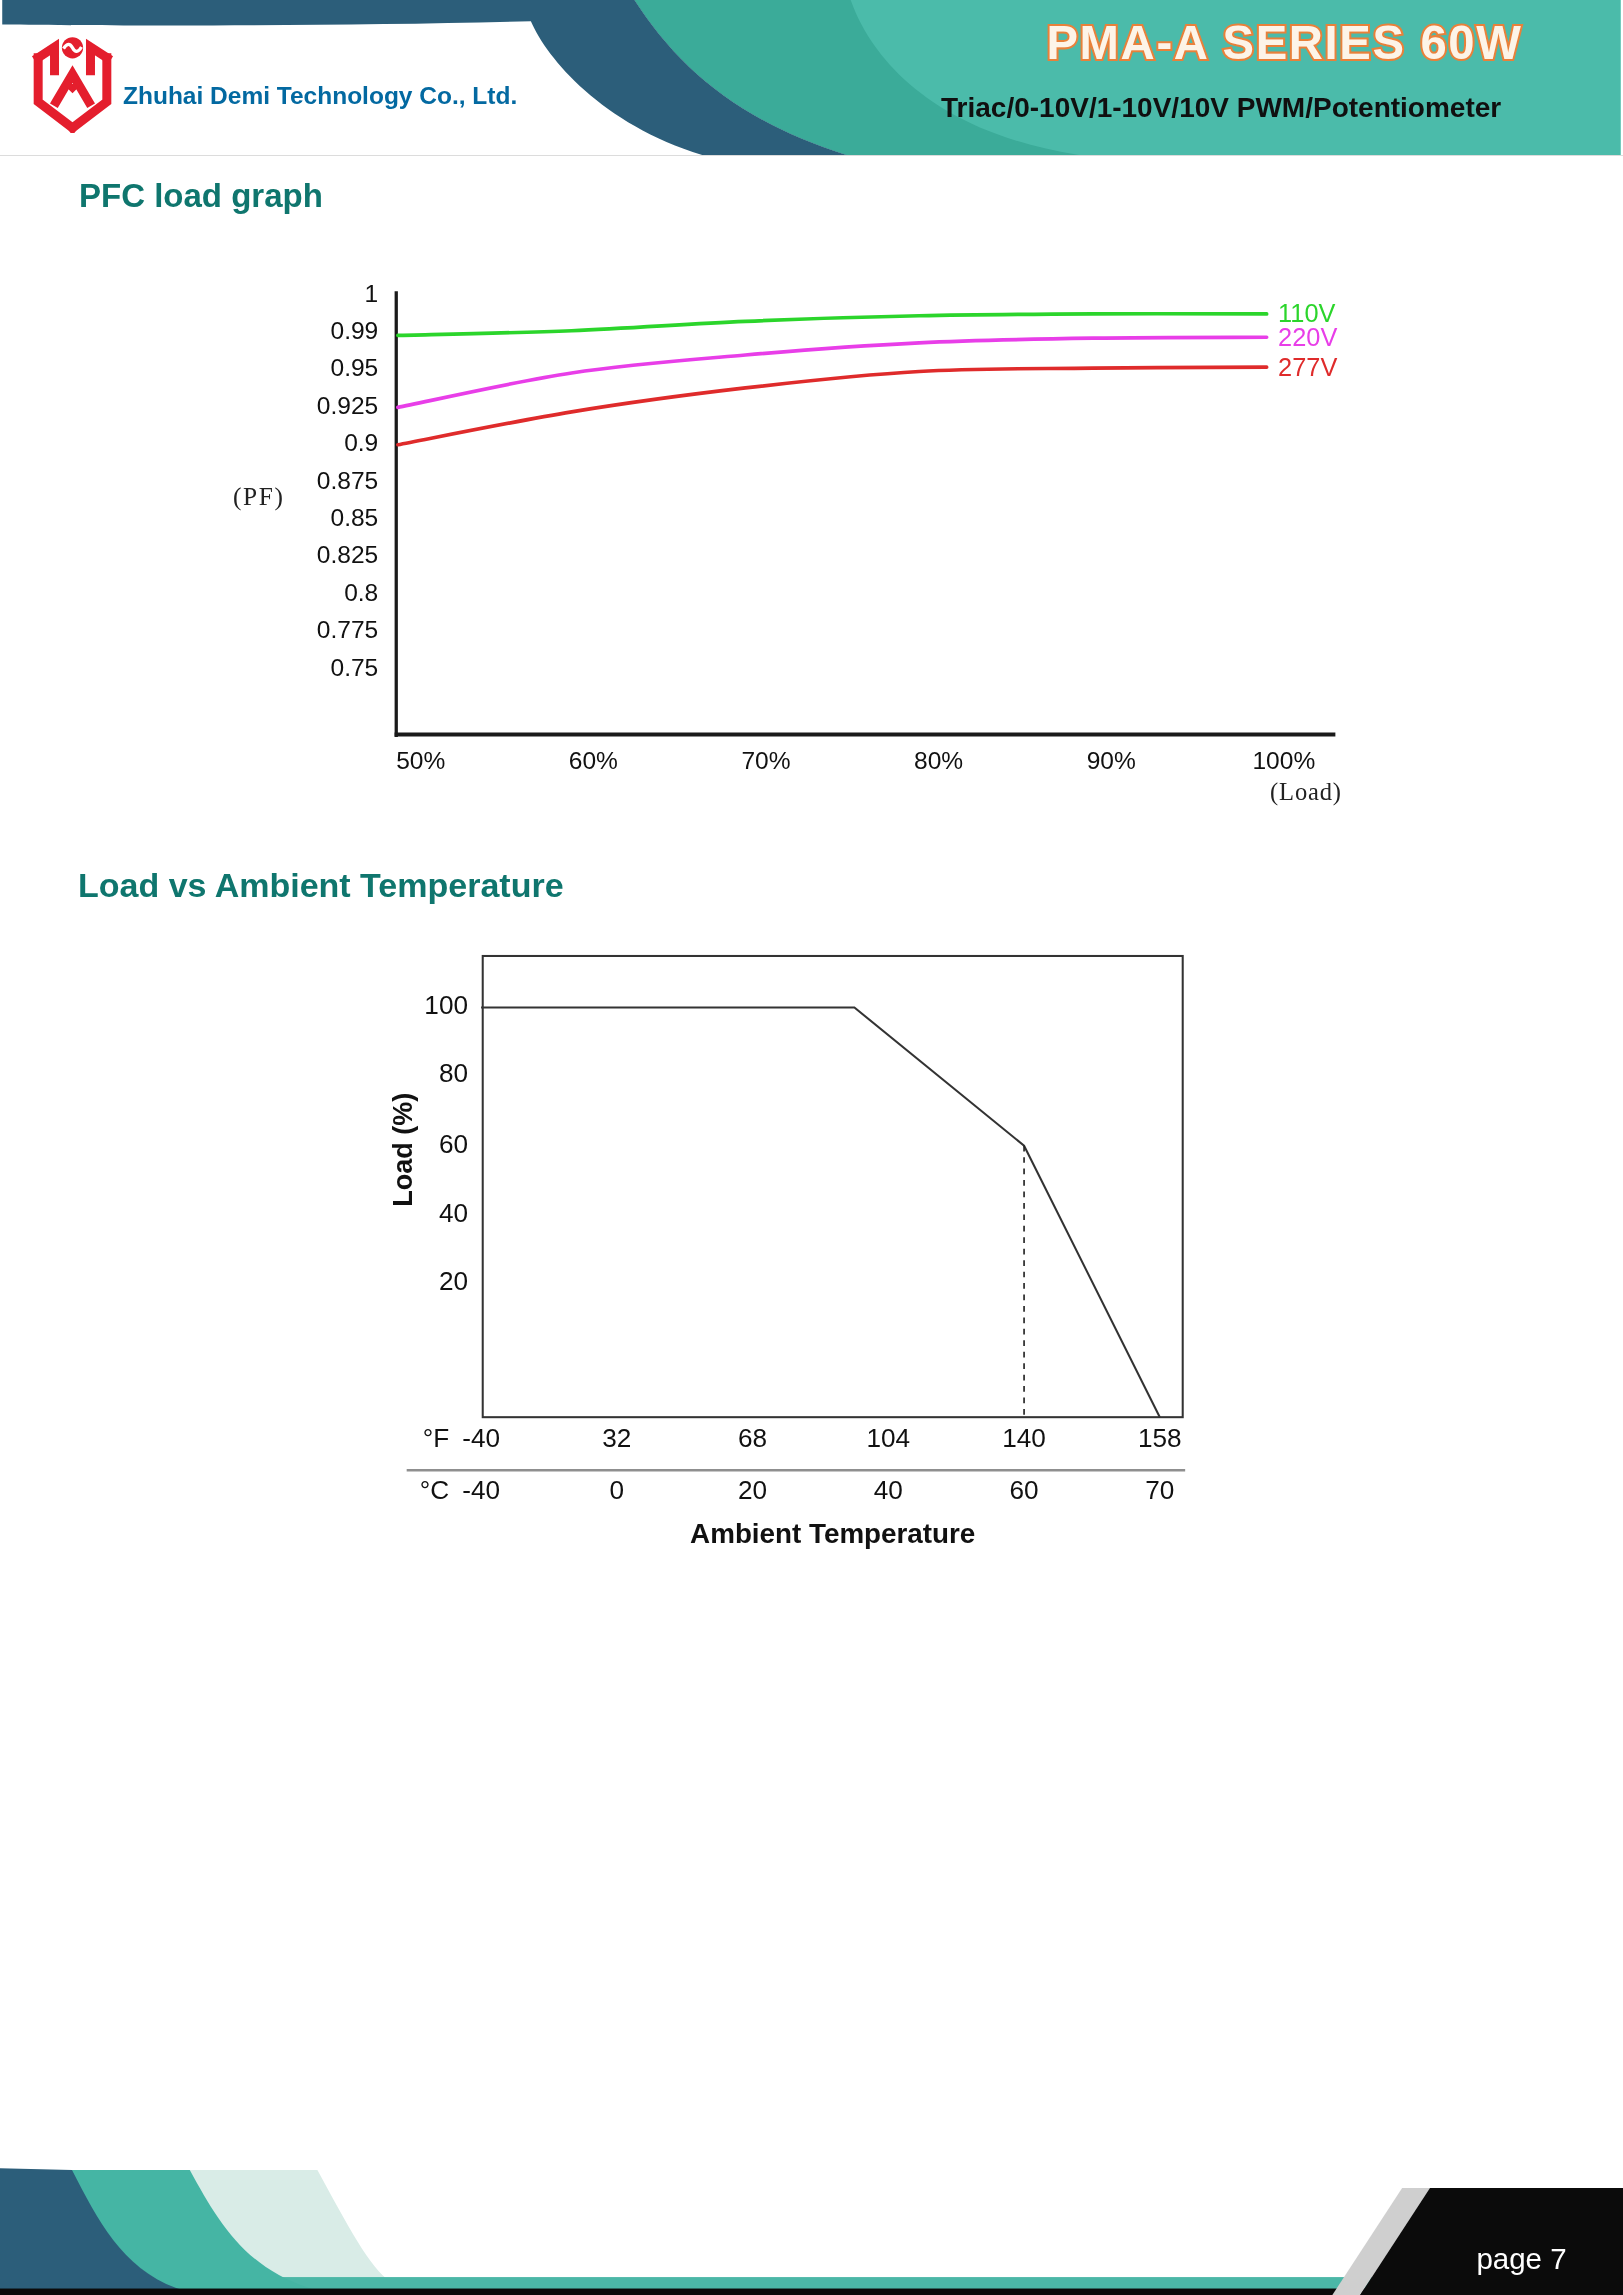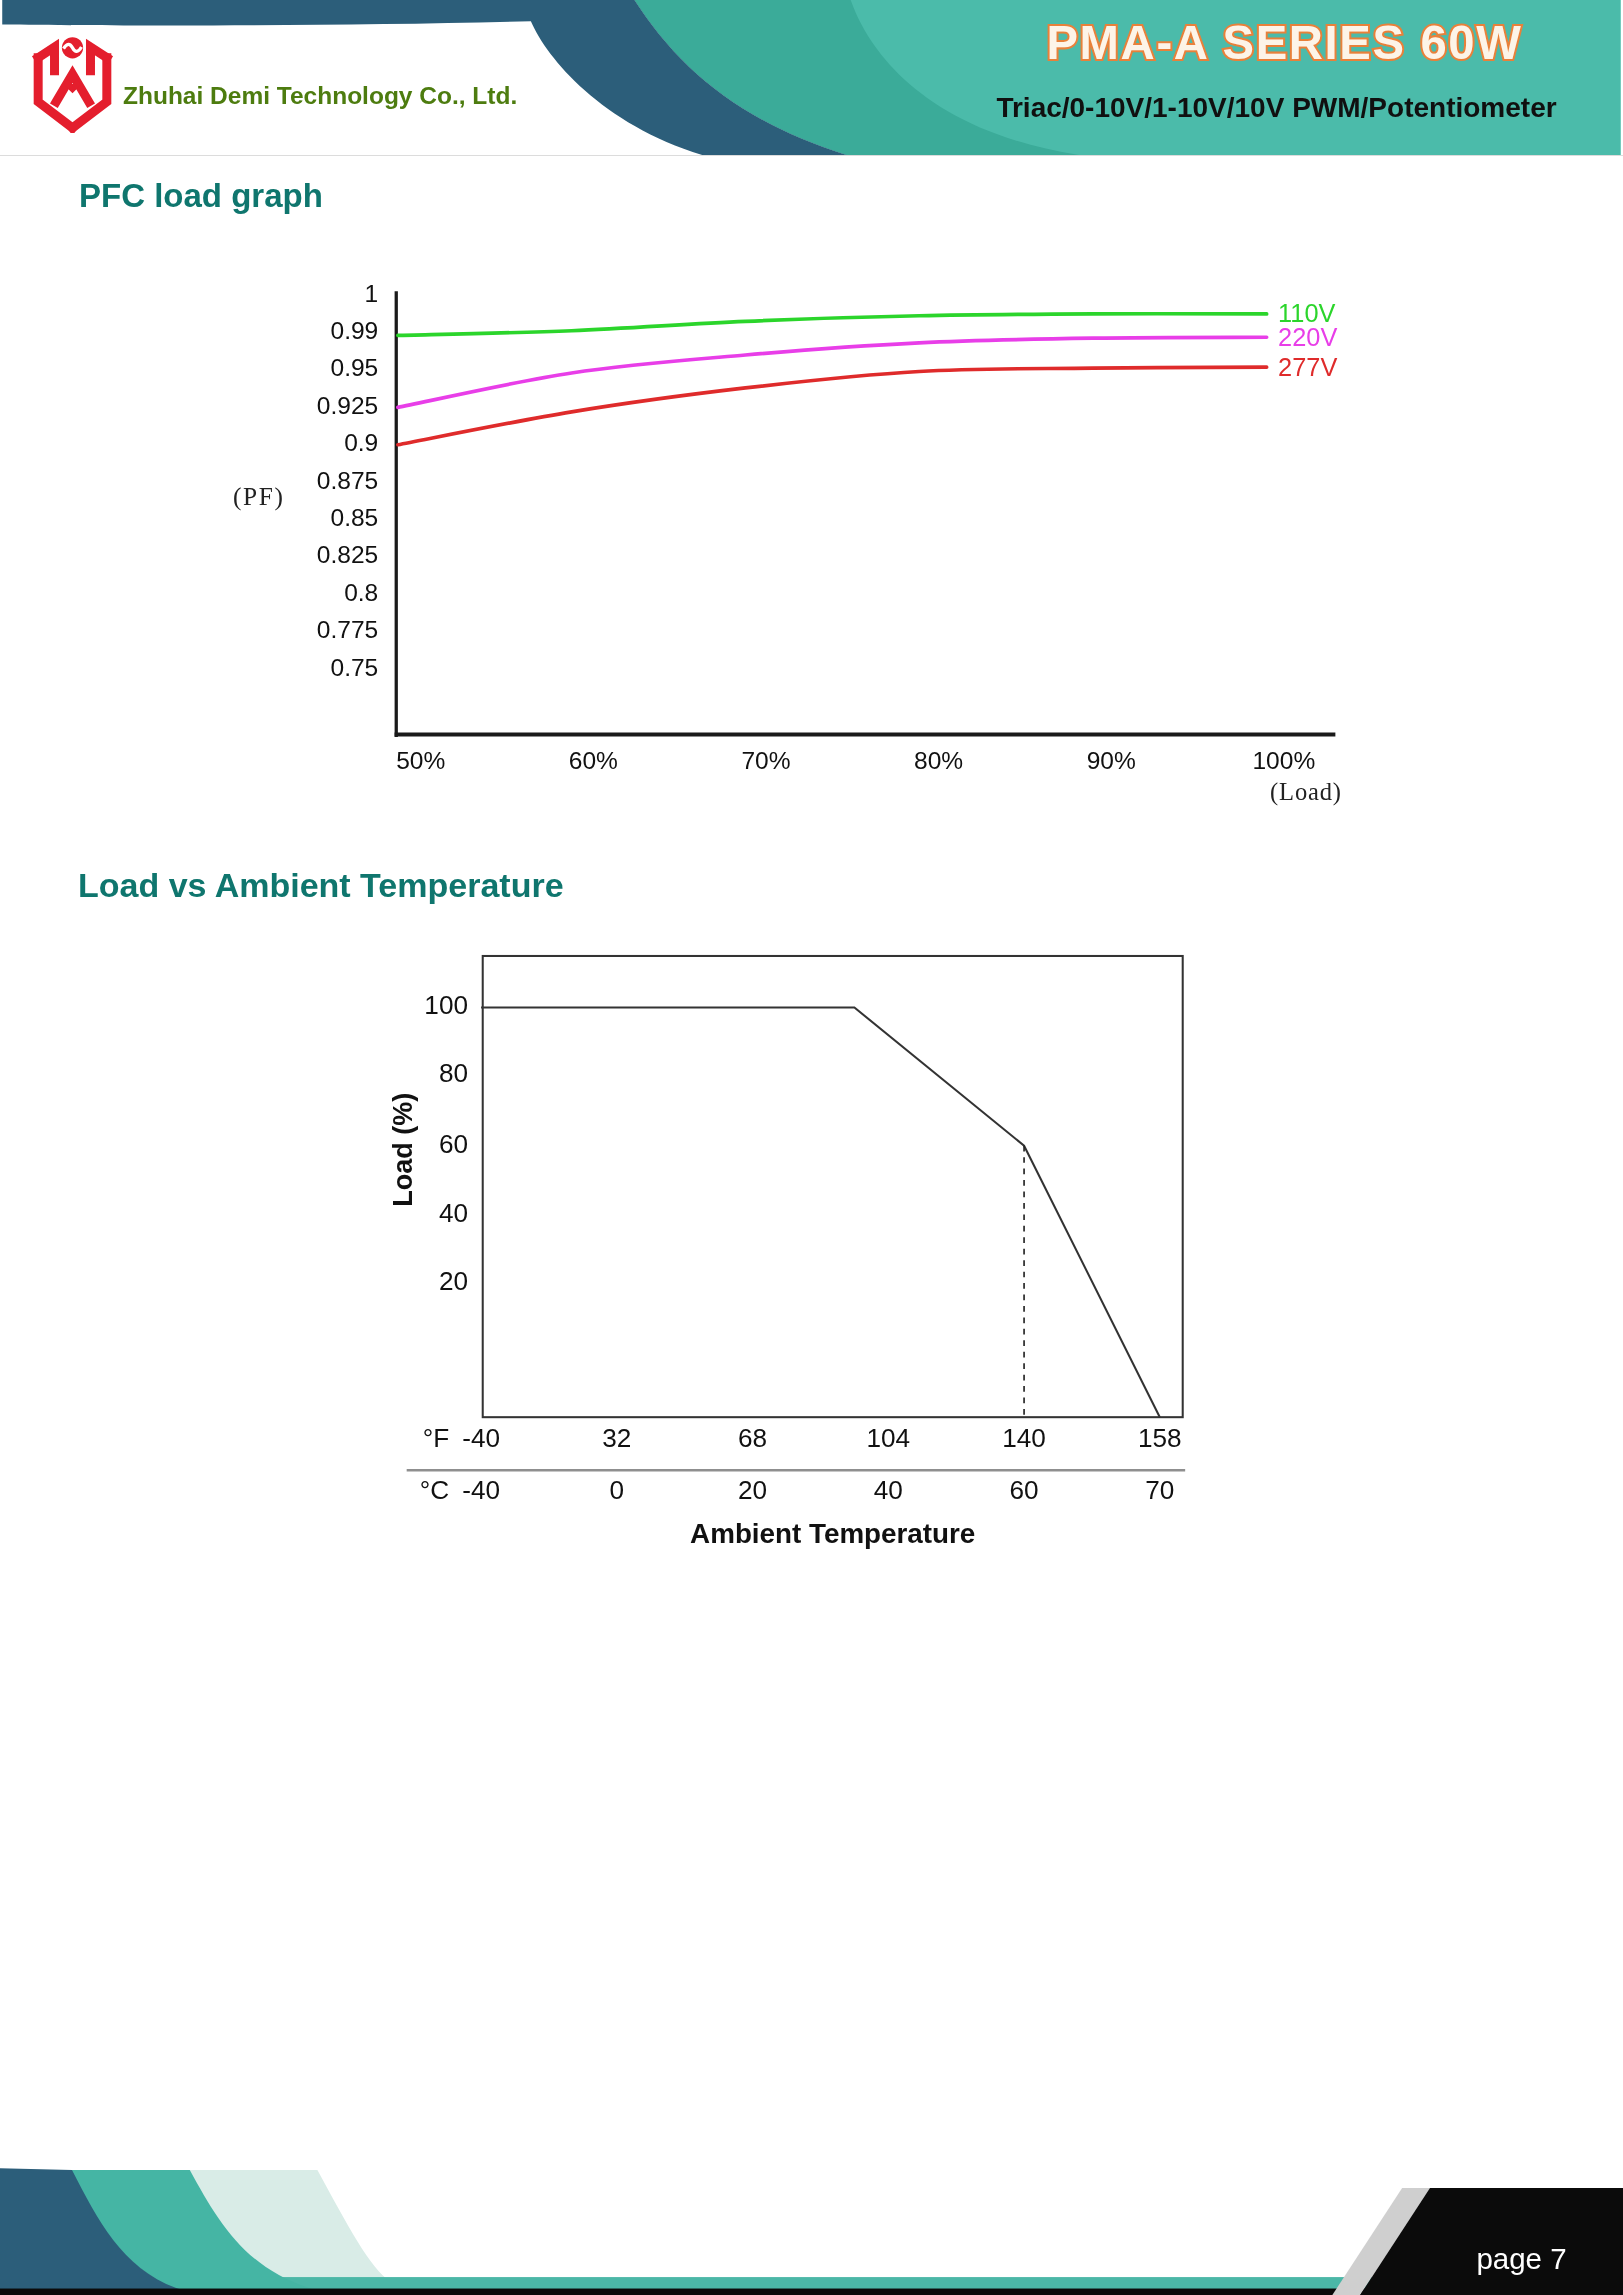--- a/index.html
+++ b/index.html
@@ -2,24 +2,24 @@
 <html style="font-size:13px"><head>
 <meta charset="utf-8">
 <style>
   html,body{margin:0;padding:0;background:#ffffff;}
   .page{position:relative;width:1623px;height:2295px;background:#ffffff;overflow:hidden;
         font-family:"Liberation Sans",sans-serif;}
   
   .header{position:absolute;left:0;top:0;width:1623px;height:155px;border-bottom:0.8px solid #dcdcdc;}
   .header svg.waves{position:absolute;left:0;top:0;}
   .logo{position:absolute;left:29.5px;top:33px;width:85px;height:100px;}
-  .company{position:absolute;left:123px;top:82px;font-size:24.5px;font-weight:bold;color:#4d7c0f;}
+  .company{position:absolute;left:123px;top:82px;font-size:24.5px;font-weight:bold;color:#0369a1;}
   .pmatitle-svg{position:absolute;left:982px;top:6.5px;width:605px;height:75px;}
   .pmatitle-svg text{font-family:"Liberation Sans",sans-serif;font-size:58px;font-weight:bold;letter-spacing:2px;}
-  .subtitle{position:absolute;left:941px;top:92px;width:671px;text-align:center;
+  .subtitle{position:absolute;left:941px;top:92px;width:671px;text-align:left;
             font-size:28px;font-weight:bold;color:#101010;}
   
   h2.sec{position:absolute;margin:0;color:#0f766e;font-weight:bold;line-height:36px;}
   #sec-pfc{left:79px;top:178px;font-size:33px;}
   #sec-derating{left:78px;top:867px;font-size:34px;}
   
   #chart1{position:absolute;left:213px;top:278px;}
   #chart2{position:absolute;left:311px;top:933px;}
   
   .contact{position:absolute;left:0;top:1575px;width:1623px;text-align:center;

